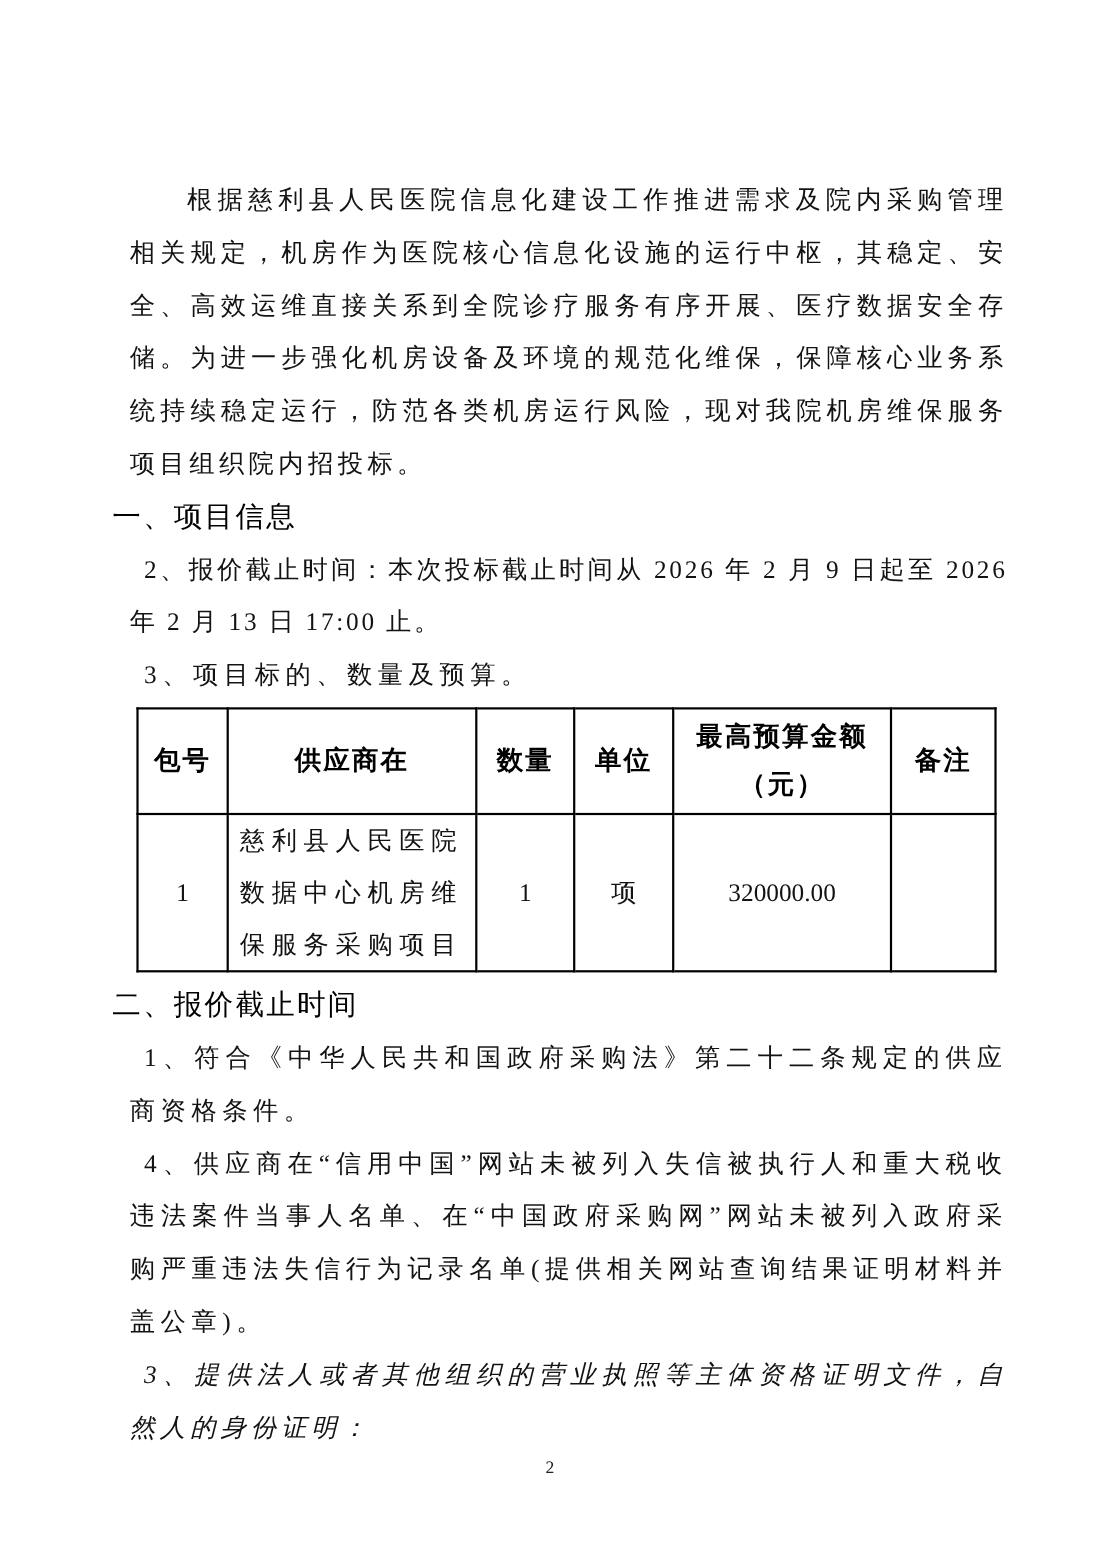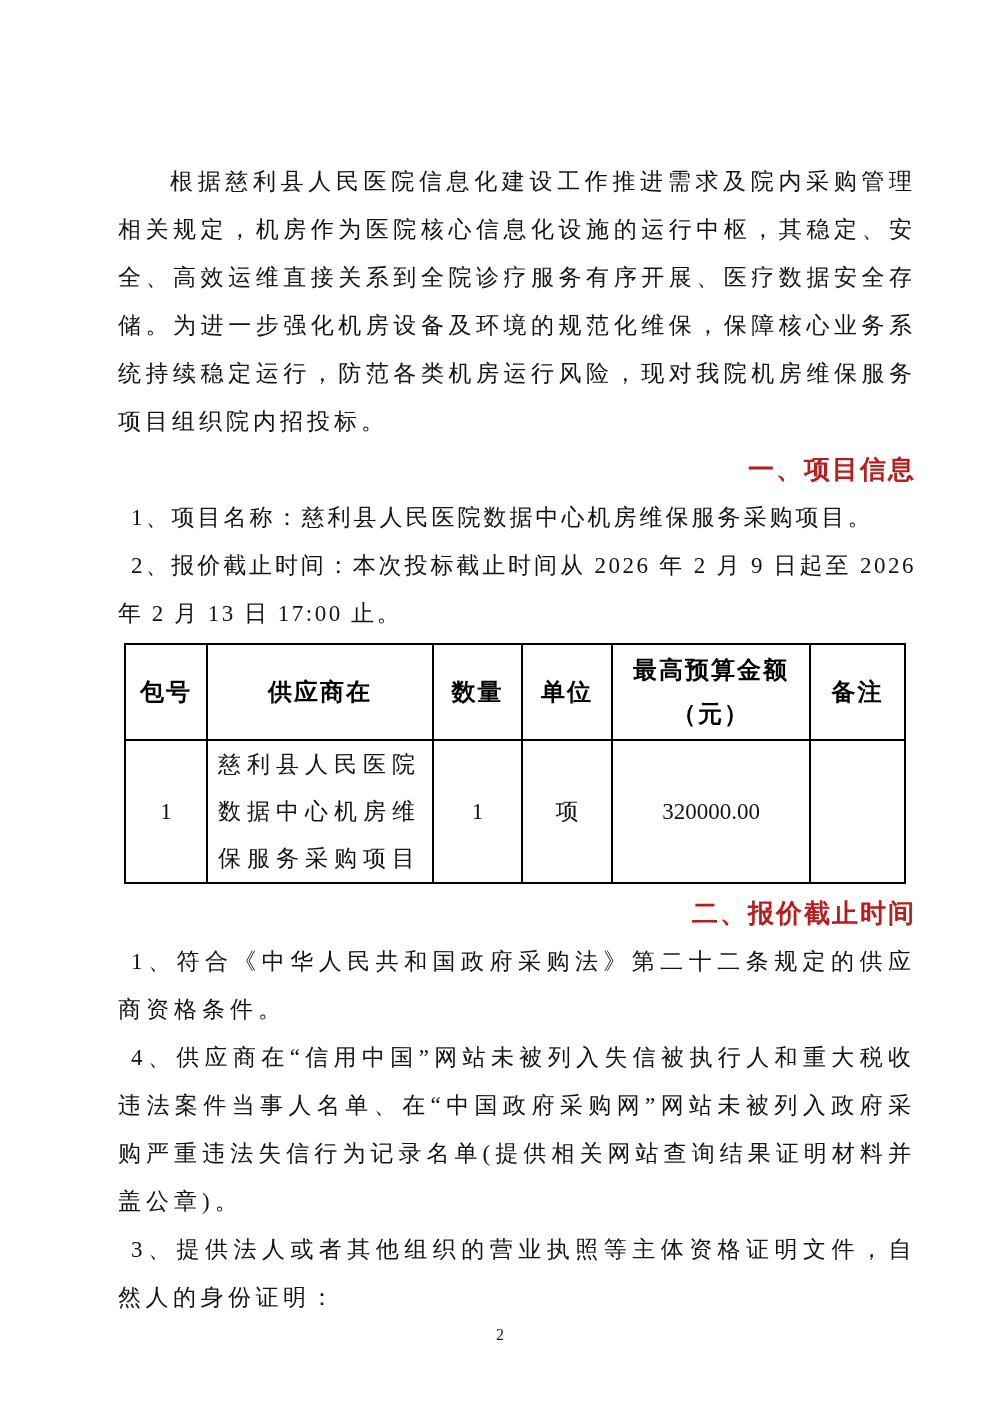--- a/index.html
+++ b/index.html
@@ -26,32 +26,31 @@
     text-align: justify;
   }
   .intro {
     letter-spacing: 4px;
     text-indent: 52px;
   }
   .item {
     text-indent: 13px;
   }
   .ls5  { letter-spacing: 5px; }
-  .ls45 { letter-spacing: 4.5px; }
+  .ls45 { letter-spacing: 4.5px; font-style: italic; }
   .ls3  { letter-spacing: 3px; }
   .ls25 { letter-spacing: 2.5px; }
   .sec-heading {
     font-family: "Liberation Sans", "DejaVu Sans", sans-serif;
-    font-weight: bold;
+    font-weight: normal;
     font-size: 26px;
     line-height: 34px;
     letter-spacing: 2px;
-    color: #b91c1c;
+    color: #000000;
     margin: 6px 0 8px -16px;
-    text-align: right;
   }
   .sec-heading.second {
     margin-top: 12px;
   }
   table.proc {
     border-collapse: collapse;
     table-layout: fixed;
     width: 780px;
     margin: 5px 0 0 6px;
   }
@@ -98,24 +97,24 @@
 </style>
 </head>
 <body>
 
 <div class="page">
 
   <p class="para intro">根据慈利县人民医院信息化建设工作推进需求及院内采购管理相关规定，机房作为医院核心信息化设施的运行中枢，其稳定、安全、高效运维直接关系到全院诊疗服务有序开展、医疗数据安全存储。为进一步强化机房设备及环境的规范化维保，保障核心业务系统持续稳定运行，防范各类机房运行风险，现对我院机房维保服务项目组织院内招投标。</p>
 
   <div class="sec-heading">一、项目信息</div>
 
-  <p class="para item ls3">1、项目名称：慈利县人民医院数据中心机房维保服务采购项目。</p>
 
   <p class="para item ls25">2、报价截止时间：本次投标截止时间从 2026 年 2 月 9 日起至 2026 年 2 月 13 日 17:00 止。</p>
 
+  <p class="para item ls5">3、项目标的、数量及预算。</p>
 
   <table class="proc">
     <colgroup>
       <col style="width:82px">
       <col style="width:226px">
       <col style="width:89px">
       <col style="width:90px">
       <col style="width:198px">
       <col style="width:95px">
     </colgroup>

